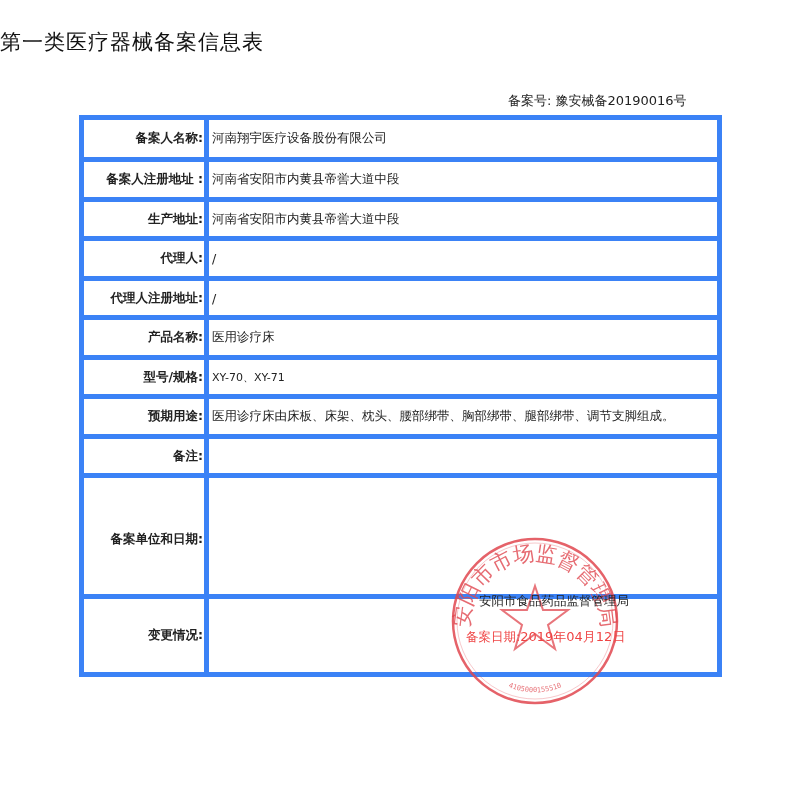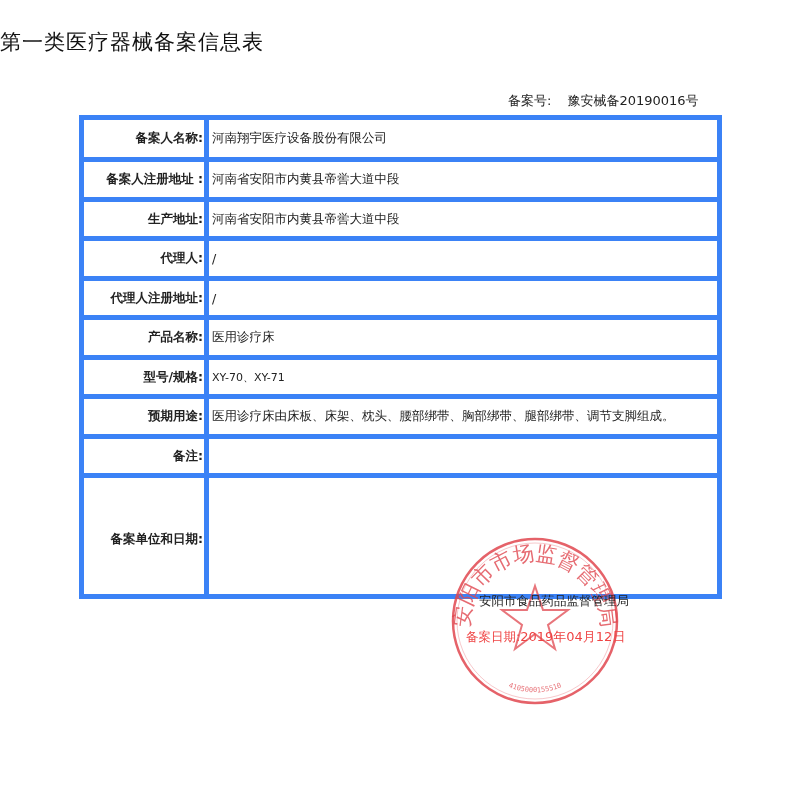--- a/index.html
+++ b/index.html
@@ -1,21 +1,21 @@
 <!DOCTYPE html>
 <html><head>
 <meta charset="utf-8">
 <style>
   html, body { margin:0; padding:0; background:#ffffff; }
   body { width:800px; height:800px; position:relative; overflow:hidden;
          font-family:"DejaVu Sans","Liberation Sans",sans-serif; color:#1a1a1a; }
   .title { position:absolute; left:0; width:800px; top:28px; text-align:left;
            font-size:21px; letter-spacing:1px; color:#111; }
   .record-no { position:absolute; left:508px; top:92px; font-size:13px; color:#222; }
-  .record-no .lbl { margin-right:16px; }
+  .record-no .lbl { margin-right:4px; }
   table.info { position:absolute; left:79px; top:115px; width:643px;
                border-collapse:collapse; table-layout:fixed; }
   table.info td { border:5px solid #3b82f6; font-size:12.5px; padding:0; }
   table.info td.k { width:119px; text-align:right; font-weight:bold; color:#222;
                     padding-right:1px; white-space:nowrap; }
   table.info td.v { padding-left:3px; color:#222; white-space:nowrap;margin-left:16px; }
   .stamp { position:absolute; left:450px; top:536px; width:170px; height:170px; pointer-events:none; }
   .sign-unit { position:absolute; left:479px; top:593px; font-size:12.5px; color:#222; }
   .sign-date { position:absolute; left:466px; top:628px; font-size:12.5px; color:#ef4444; }
 </style>
@@ -63,20 +63,24 @@
     <td class="v">医用诊疗床由床板、床架、枕头、腰部绑带、胸部绑带、腿部绑带、调节支脚组成。</td>
   </tr>
   <tr style="height:39px">
     <td class="k">备注:</td>
     <td class="v"></td>
   </tr>
   <tr style="height:121px">
     <td class="k" style="vertical-align:middle;padding-top:6px">备案单位和日期:</td>
     <td class="v"></td>
   </tr>
+  <tr style="height:78px">
+    <td class="k">变更情况:</td>
+    <td class="v"></td>
+  </tr>
 </tbody>
   </table>
 
 <svg class="stamp" viewBox="0 0 170 170">
   <defs>
     <path id="arcTop" d="M 22 110 A 66 66 0 1 1 148 110"></path>
     <path id="arcBot" d="M 40 140 A 70 70 0 0 0 130 140"></path>
   </defs>
   <circle cx="85" cy="85" r="82" fill="none" stroke="#e0474f" stroke-width="2.5" opacity="0.85"></circle>
   <circle cx="85" cy="85" r="78" fill="none" stroke="#e0474f" stroke-width="0.6" opacity="0.5"></circle>

